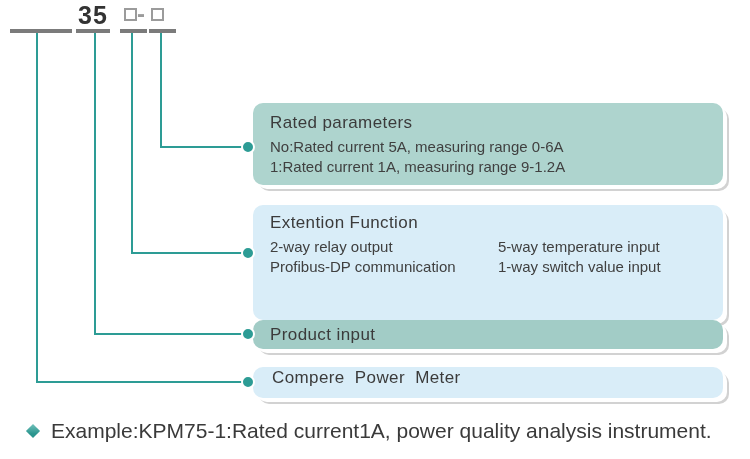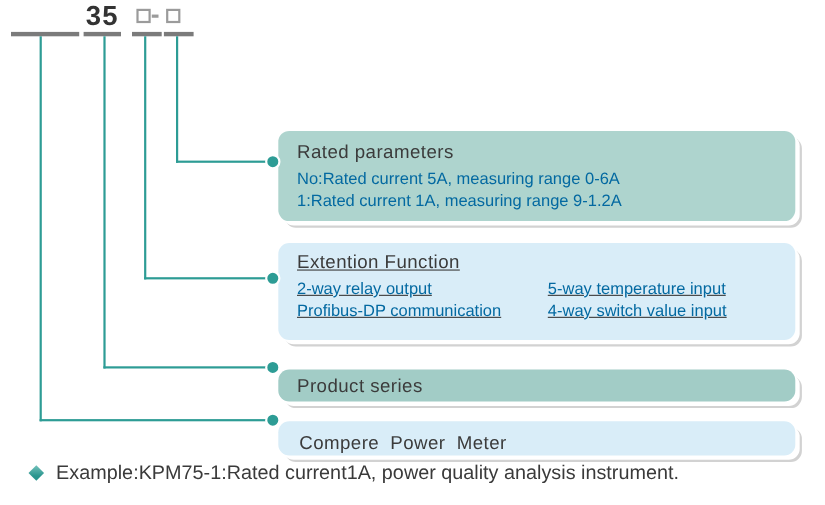--- a/index.html
+++ b/index.html
@@ -42,39 +42,39 @@
   .h3{left:94px;top:333px;width:154px;}
   .h4{left:36px;top:381px;width:212px;}
   .dot{position:absolute;width:10px;height:10px;border-radius:50%;background:var(--teal);border:2px solid #fff;box-sizing:content-box;z-index:3;}
   .d1{left:241px;top:140px;}
   .d2{left:241px;top:246px;}
   .d3{left:241px;top:327px;}
   .d4{left:241px;top:375px;}
   
   .panel{
     position:absolute;left:253px;width:470px;border-radius:10px;box-sizing:border-box;
-    box-shadow:4px 4px 0 #ffffff,6px 6px 0 var(--shadow);z-index:2;margin-top:16px;
+    box-shadow:4px 4px 0 #ffffff,6px 6px 0 var(--shadow);z-index:2;
   }
   .panel-green1{background:var(--green1);}
   .panel-green2{background:var(--green2);}
   .panel-blue{background:var(--blue);}
   .p1{top:103px;height:82px;padding:9px 17px 0 17px;}
-  .p2{top:205px;height:88px;padding:7px 17px 0 17px;text-decoration:underline;}
+  .p2{top:205px;height:115px;padding:7px 17px 0 17px;}
   .p3{top:320px;height:29px;display:flex;align-items:center;padding:0 17px;}
-  .p4{top:367px;height:31px;display:flex;align-items:flex-end;padding:0 19px;}
+  .p4{top:367px;height:31px;display:flex;align-items:flex-start;padding:0 19px;}
   .panel-title{font-size:17px;letter-spacing:.4px;line-height:22px;color:#3b3b3b;}
-  .panel-line{font-size:15px;line-height:20px;color:#0369a1;}
+  .panel-line{font-size:15px;line-height:20px;color:#404040;}
   .p1 .panel-title{margin-bottom:3px;}
   .p2 .panel-title{margin-bottom:3px;}
   .cols{display:flex;}
   .col-left{width:228px;}
   .col-right{flex:1;}
   .p4 .panel-title{word-spacing:5px;}
   
-  .example{position:absolute;left:28px;top:419px;display:flex;align-items:center;font-size:18px;color:#3a3a3a;}
+  .example{position:absolute;left:28px;top:419px;display:flex;align-items:center;font-size:21px;color:#3a3a3a;}
   .diamond{
     width:10px;height:10px;margin:0 13px 0 0;flex:none;
     background:linear-gradient(135deg,#74c2bc 0%,#2a958e 70%);
     transform:rotate(45deg);
   }
 </style>
 </head>
 <body>
 
 <div class="stage">
@@ -110,27 +110,27 @@
 
   <div class="panel panel-blue p2">
     <div class="panel-title">Extention Function</div>
     <div class="cols">
       <div class="col-left">
         <div class="panel-line">2-way relay output</div>
         <div class="panel-line">Profibus-DP communication</div>
       </div>
       <div class="col-right">
         <div class="panel-line">5-way temperature input</div>
-        <div class="panel-line">4-way switch value input</div>
+        <div class="panel-line">1-way switch value input</div>
       </div>
     </div>
   </div>
 
   <div class="panel panel-green2 p3">
-    <div class="panel-title">Product series</div>
+    <div class="panel-title">Product input</div>
   </div>
 
   <div class="panel panel-blue p4">
     <div class="panel-title">Compere Power Meter</div>
   </div>
 
   <div class="example">
     <span class="diamond"></span>
     <span>Example:KPM75-1:Rated current1A, power quality analysis instrument.</span>
   </div>

